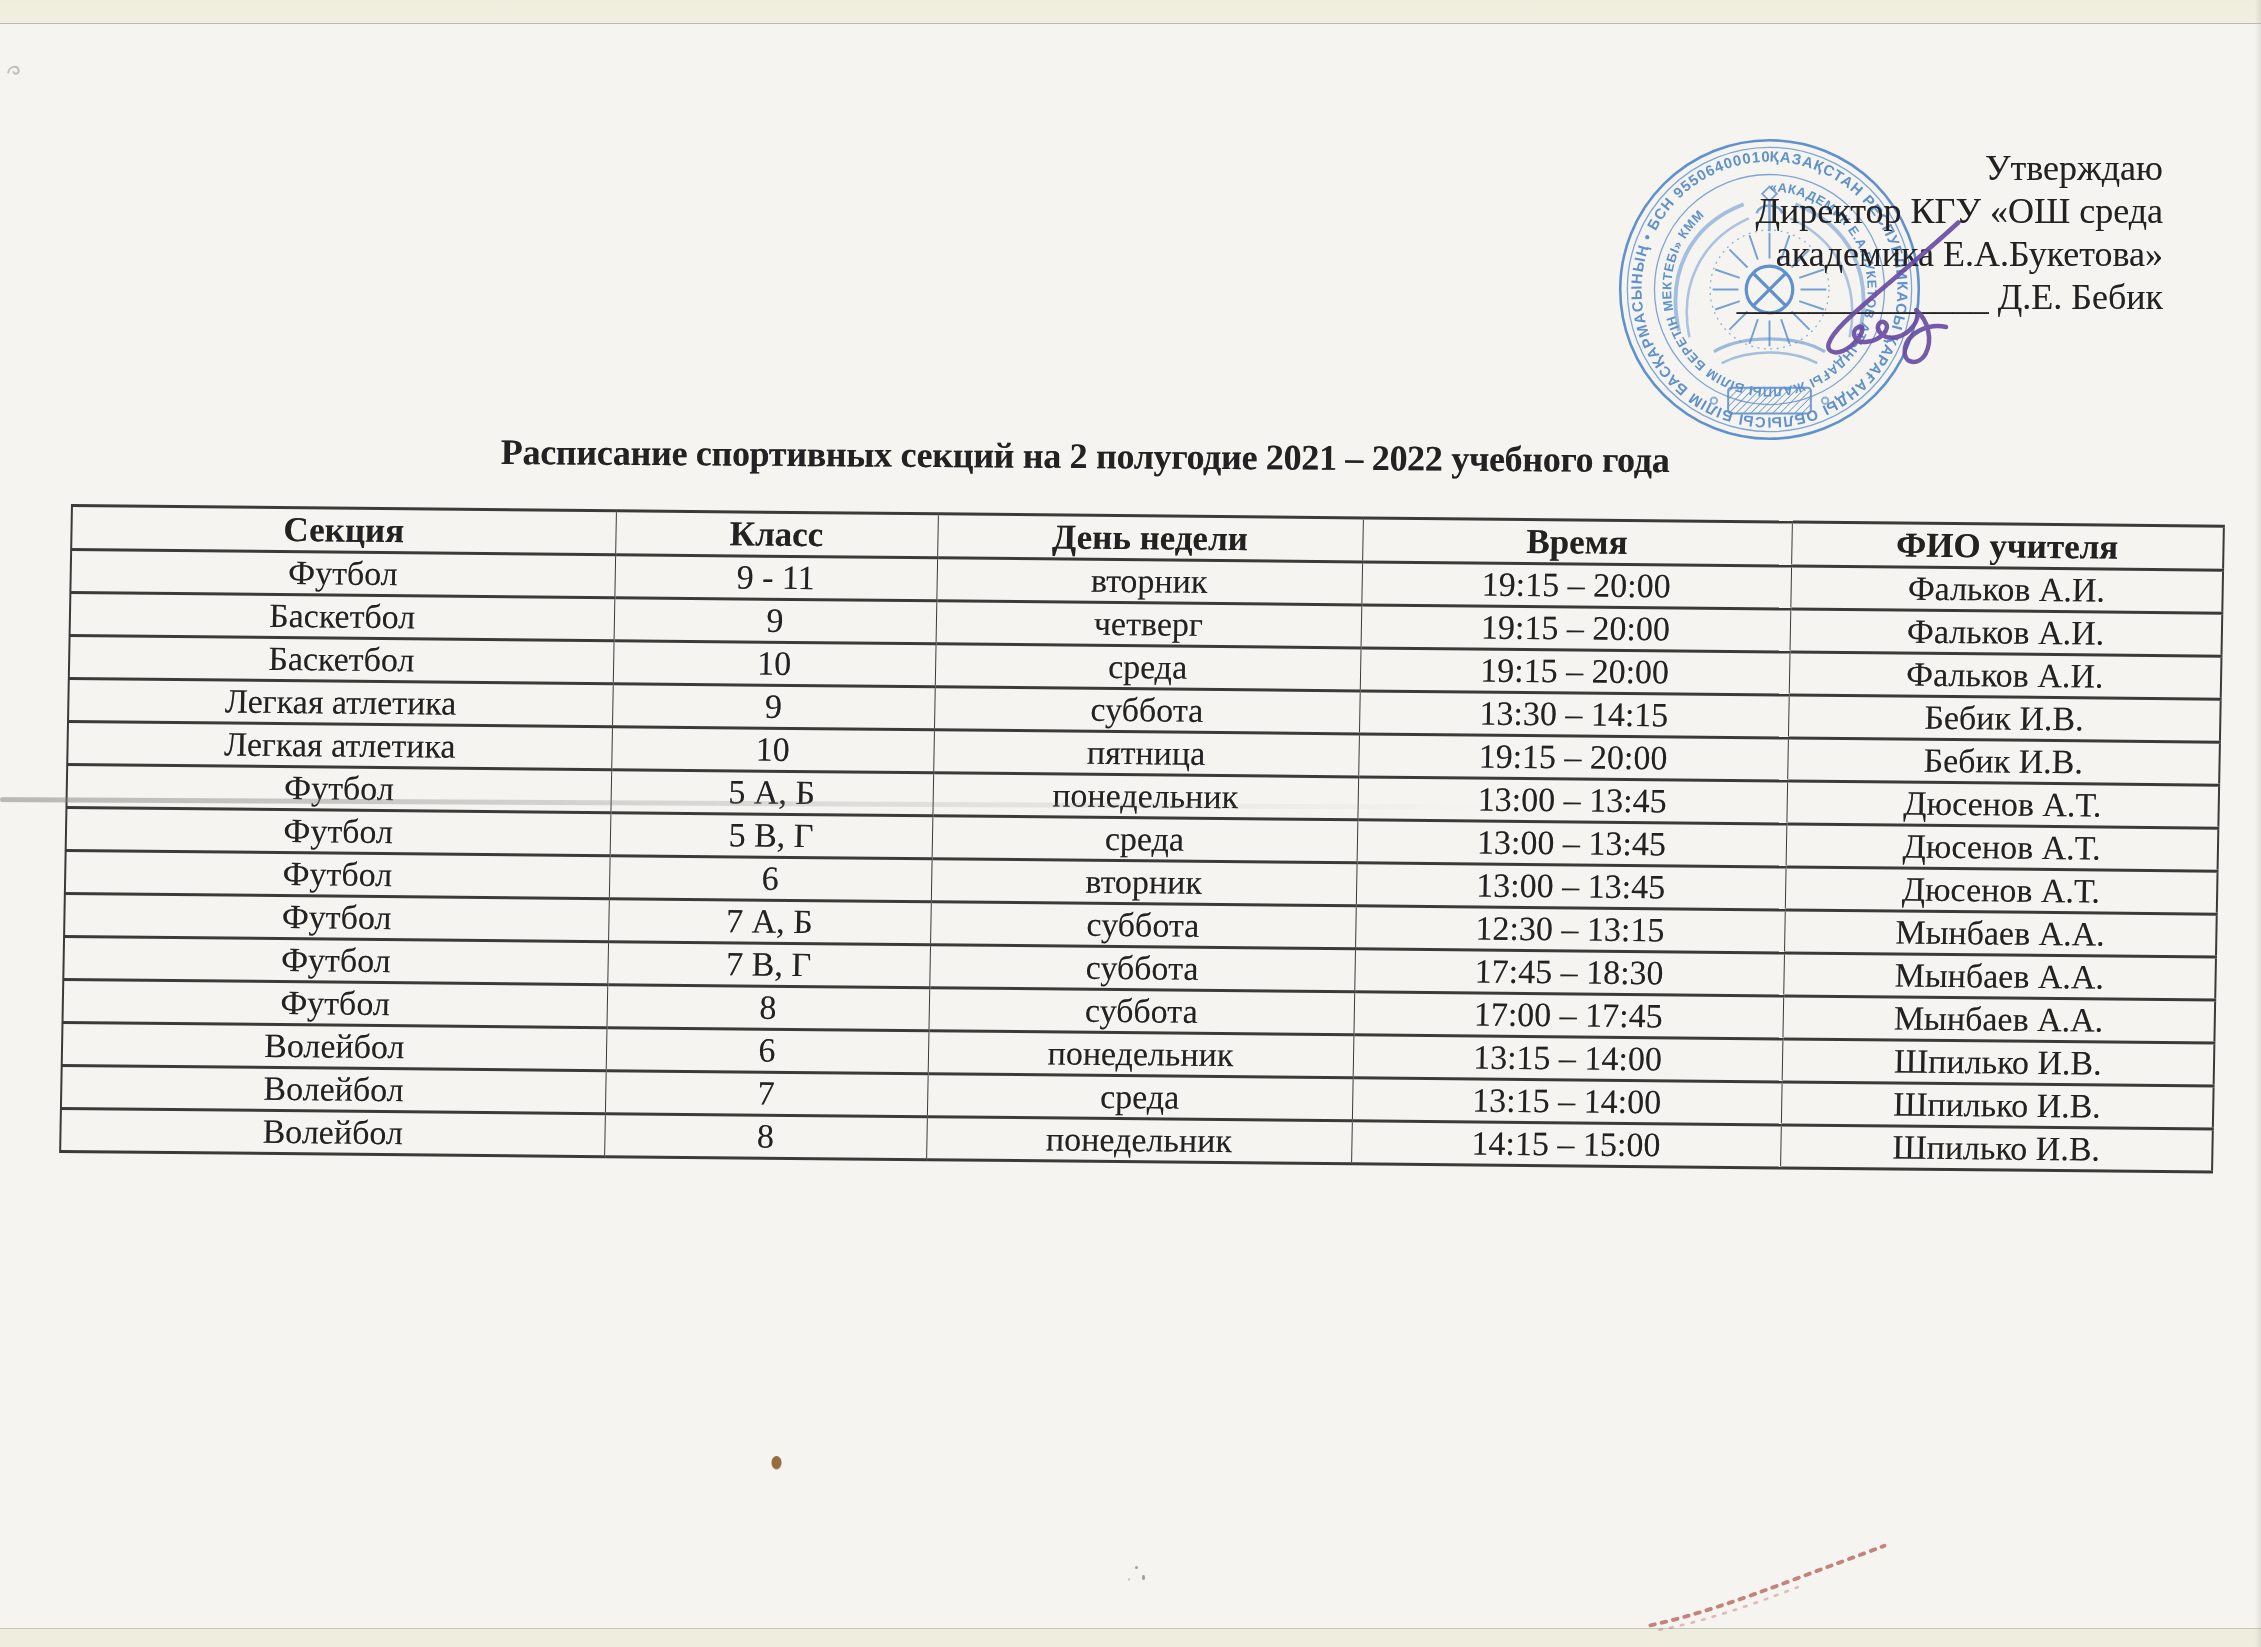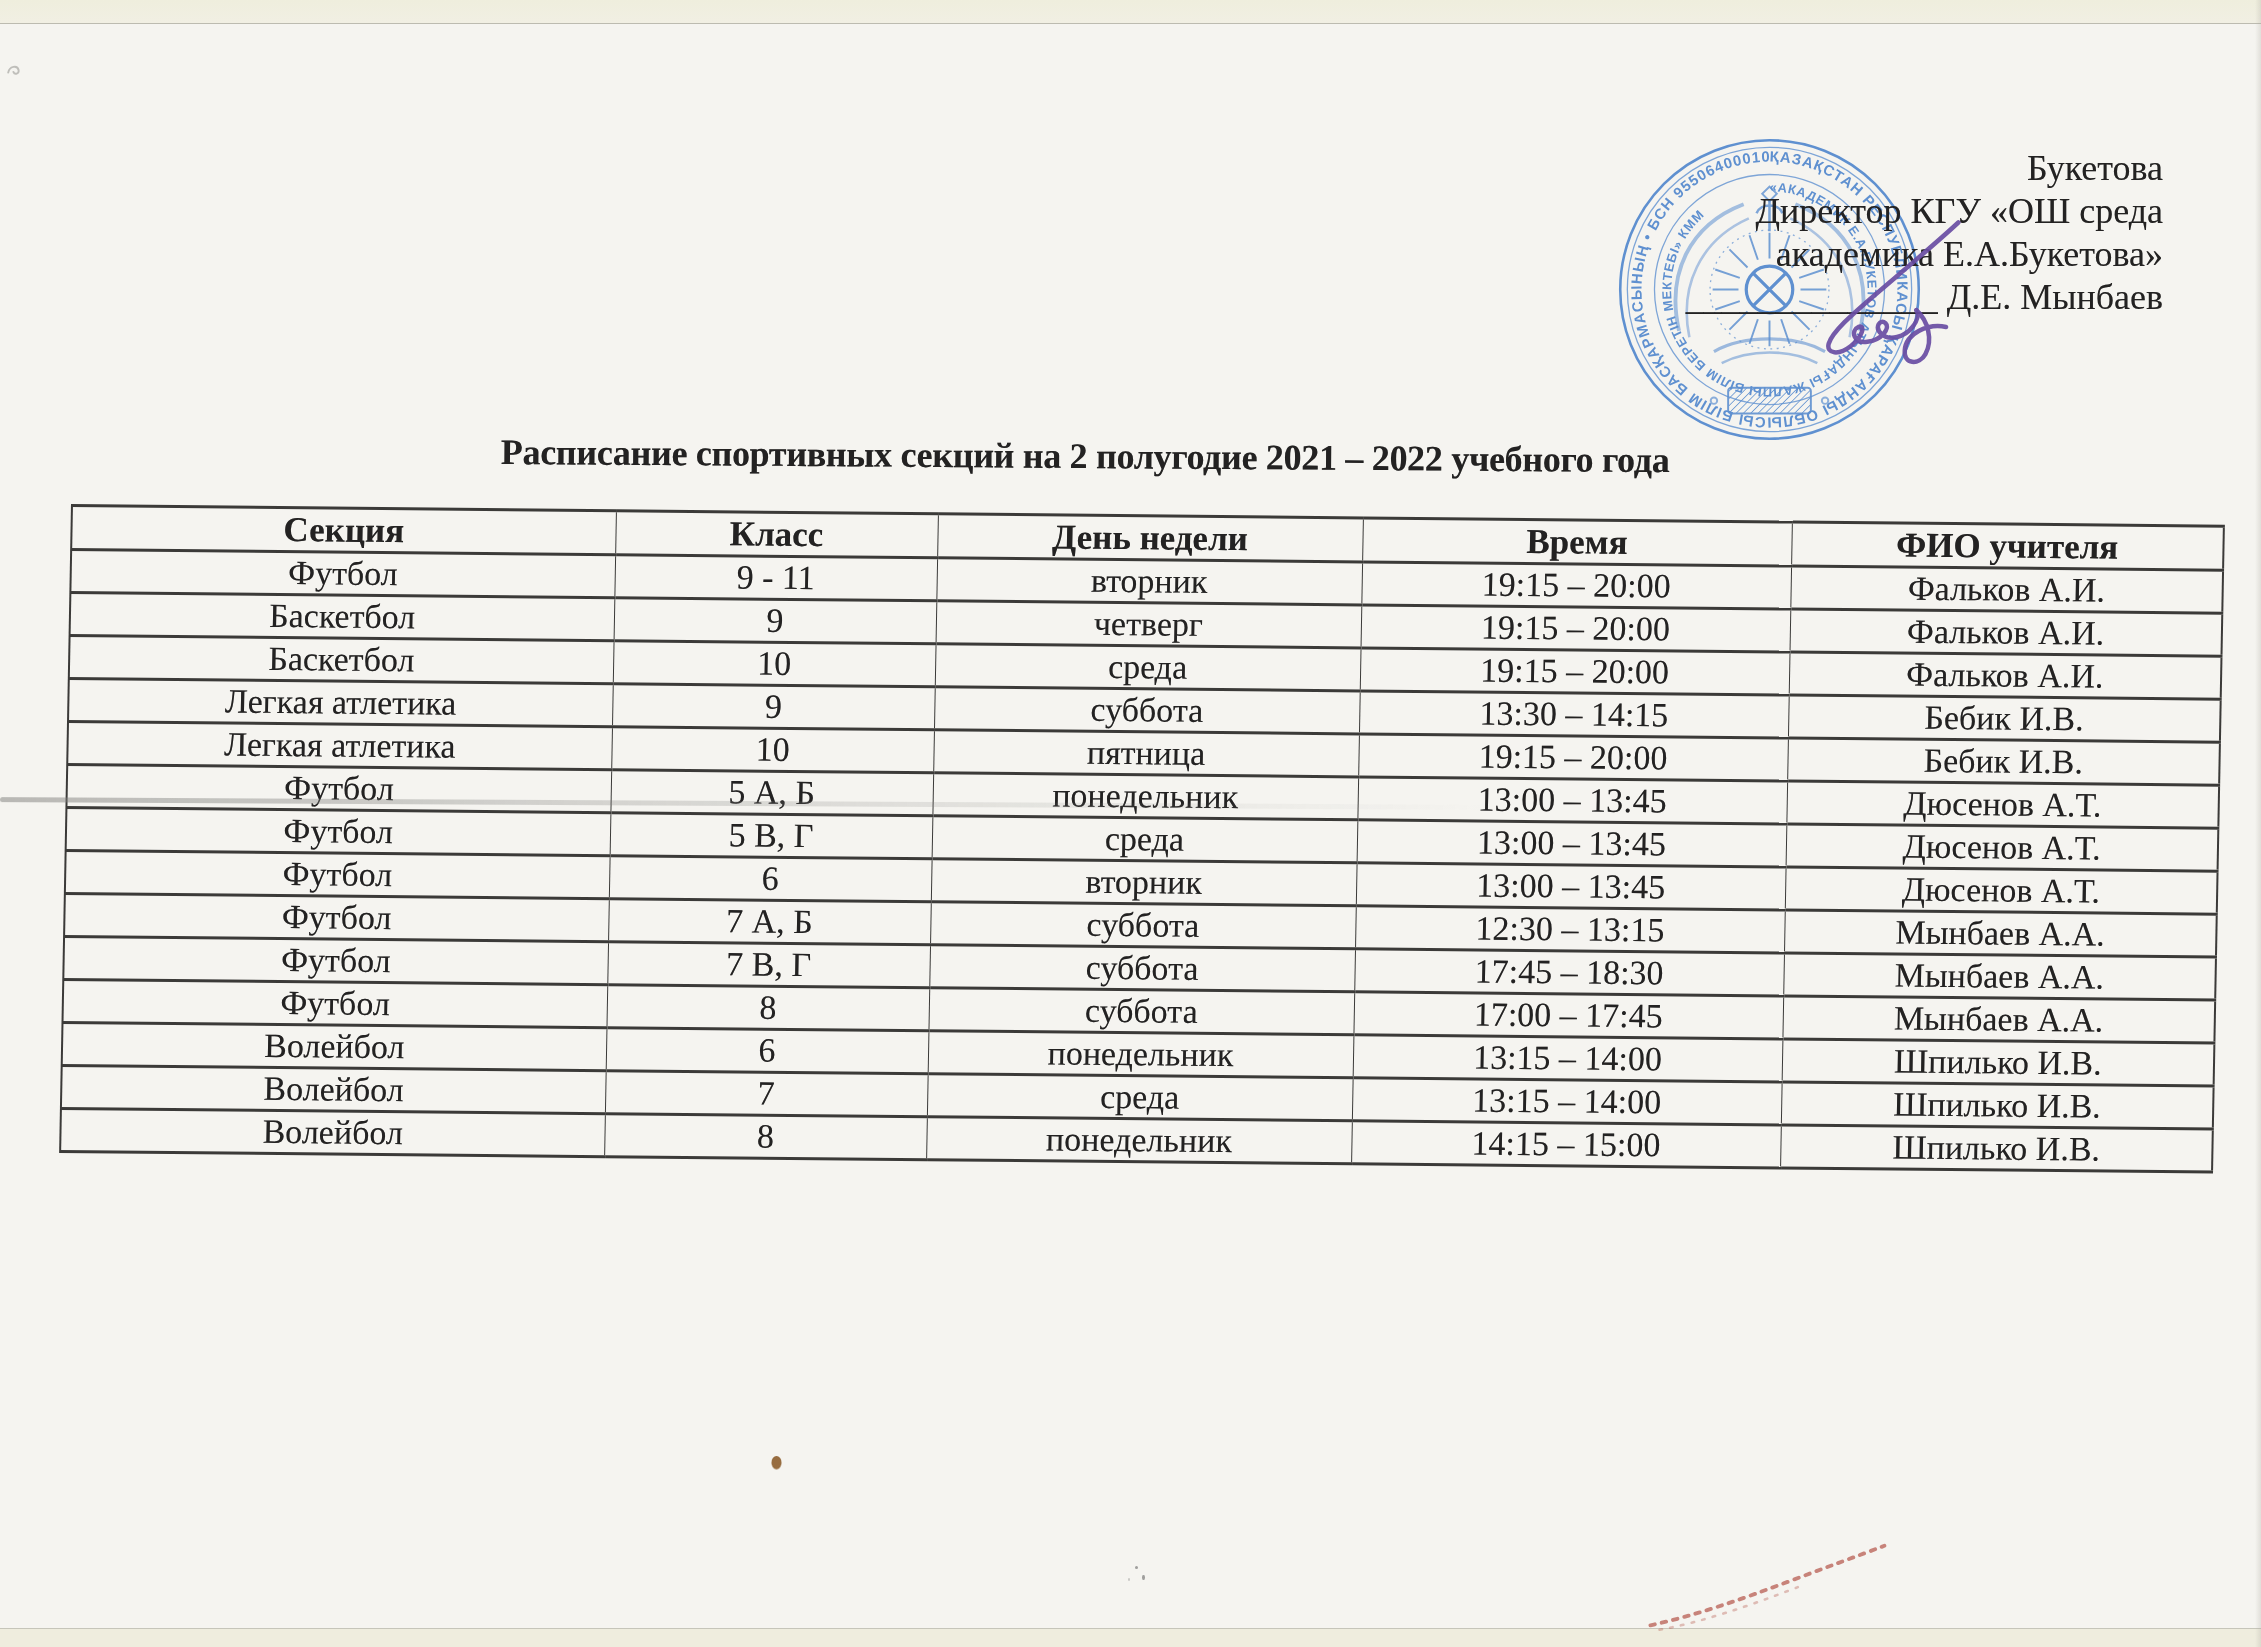--- a/index.html
+++ b/index.html
@@ -132,24 +132,24 @@
     </g>
     <text font-size="23" letter-spacing="1.5" fill="#4f86cd">
       <textPath href="#ringA">ҚАЗАҚСТАН РЕСПУБЛИКАСЫ ҚАРАҒАНДЫ ОБЛЫСЫ БІЛІМ БАСҚАРМАСЫНЫҢ • БСН 9550640001036 •</textPath>
     </text>
     <text font-size="20" letter-spacing="1" fill="#4f86cd">
       <textPath href="#ringB">«АКАДЕМИК Е.А.БУКЕТОВ АТЫНДАҒЫ ЖАЛПЫ БІЛІМ БЕРЕТІН МЕКТЕБІ» КММ</textPath>
     </text>
   </svg>
 
   <div class="approval">
-    <div class="ln">Букетова</div>
+    <div class="ln">Утверждаю</div>
     <div class="ln">Директор КГУ «ОШ среда</div>
     <div class="ln">академика Е.А.Букетова»</div>
-    <div class="ln"><span>______________</span><span> Д.Е. Мынбаев</span></div>
+    <div class="ln"><span>______________</span><span> Д.Е. Бебик</span></div>
   </div>
 
   <svg class="signature" viewBox="0 0 262 230">
     <g fill="none" stroke="#6a4da3" stroke-width="7" stroke-linecap="round" stroke-linejoin="round">
       <path d="M 247 8 C 215 38 160 84 118 120 C 88 146 52 176 46 196 C 42 212 62 214 80 200 C 98 186 104 166 92 170 C 80 175 84 196 106 193 C 128 190 142 172 134 164 C 126 157 116 170 128 181 C 140 192 164 186 176 170 C 184 160 186 150 182 144"></path>
       <path d="M 182 144 C 200 160 208 190 196 212 C 186 230 162 228 164 206 C 166 180 200 164 228 170"></path>
     </g>
   </svg>
 
   <div class="doc-title">Расписание спортивных секций на 2 полугодие 2021 – 2022 учебного года</div>

